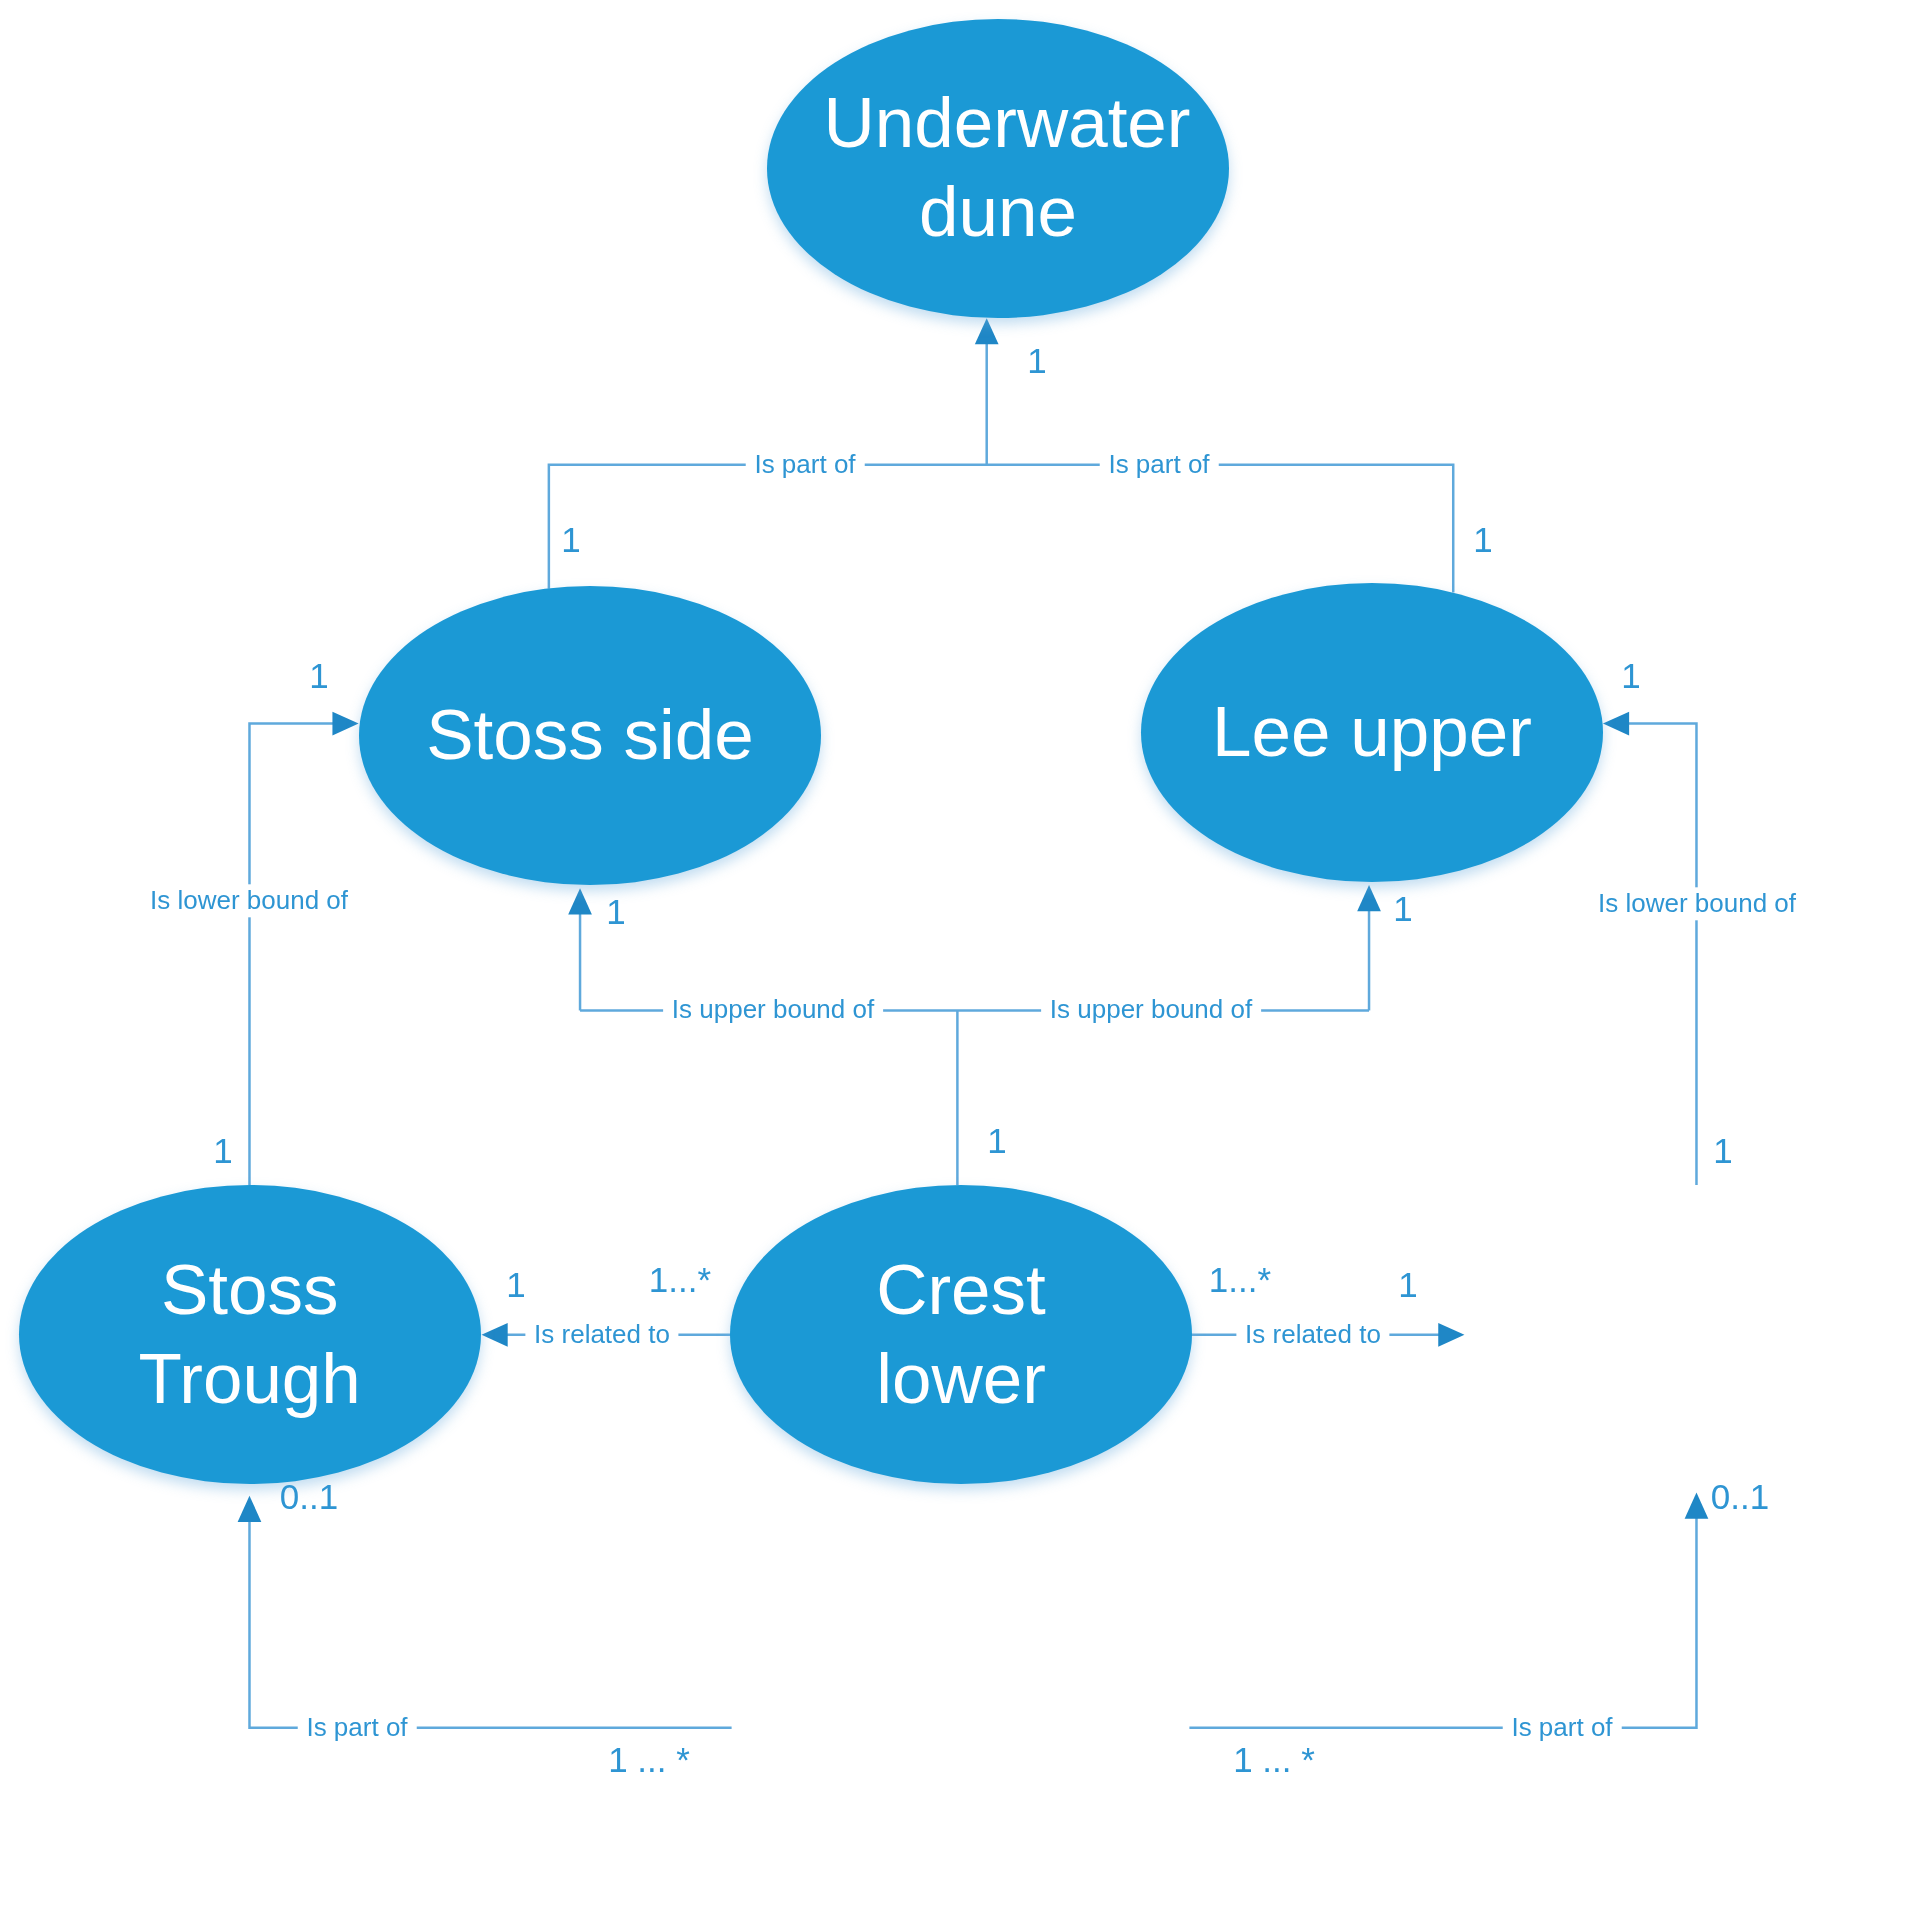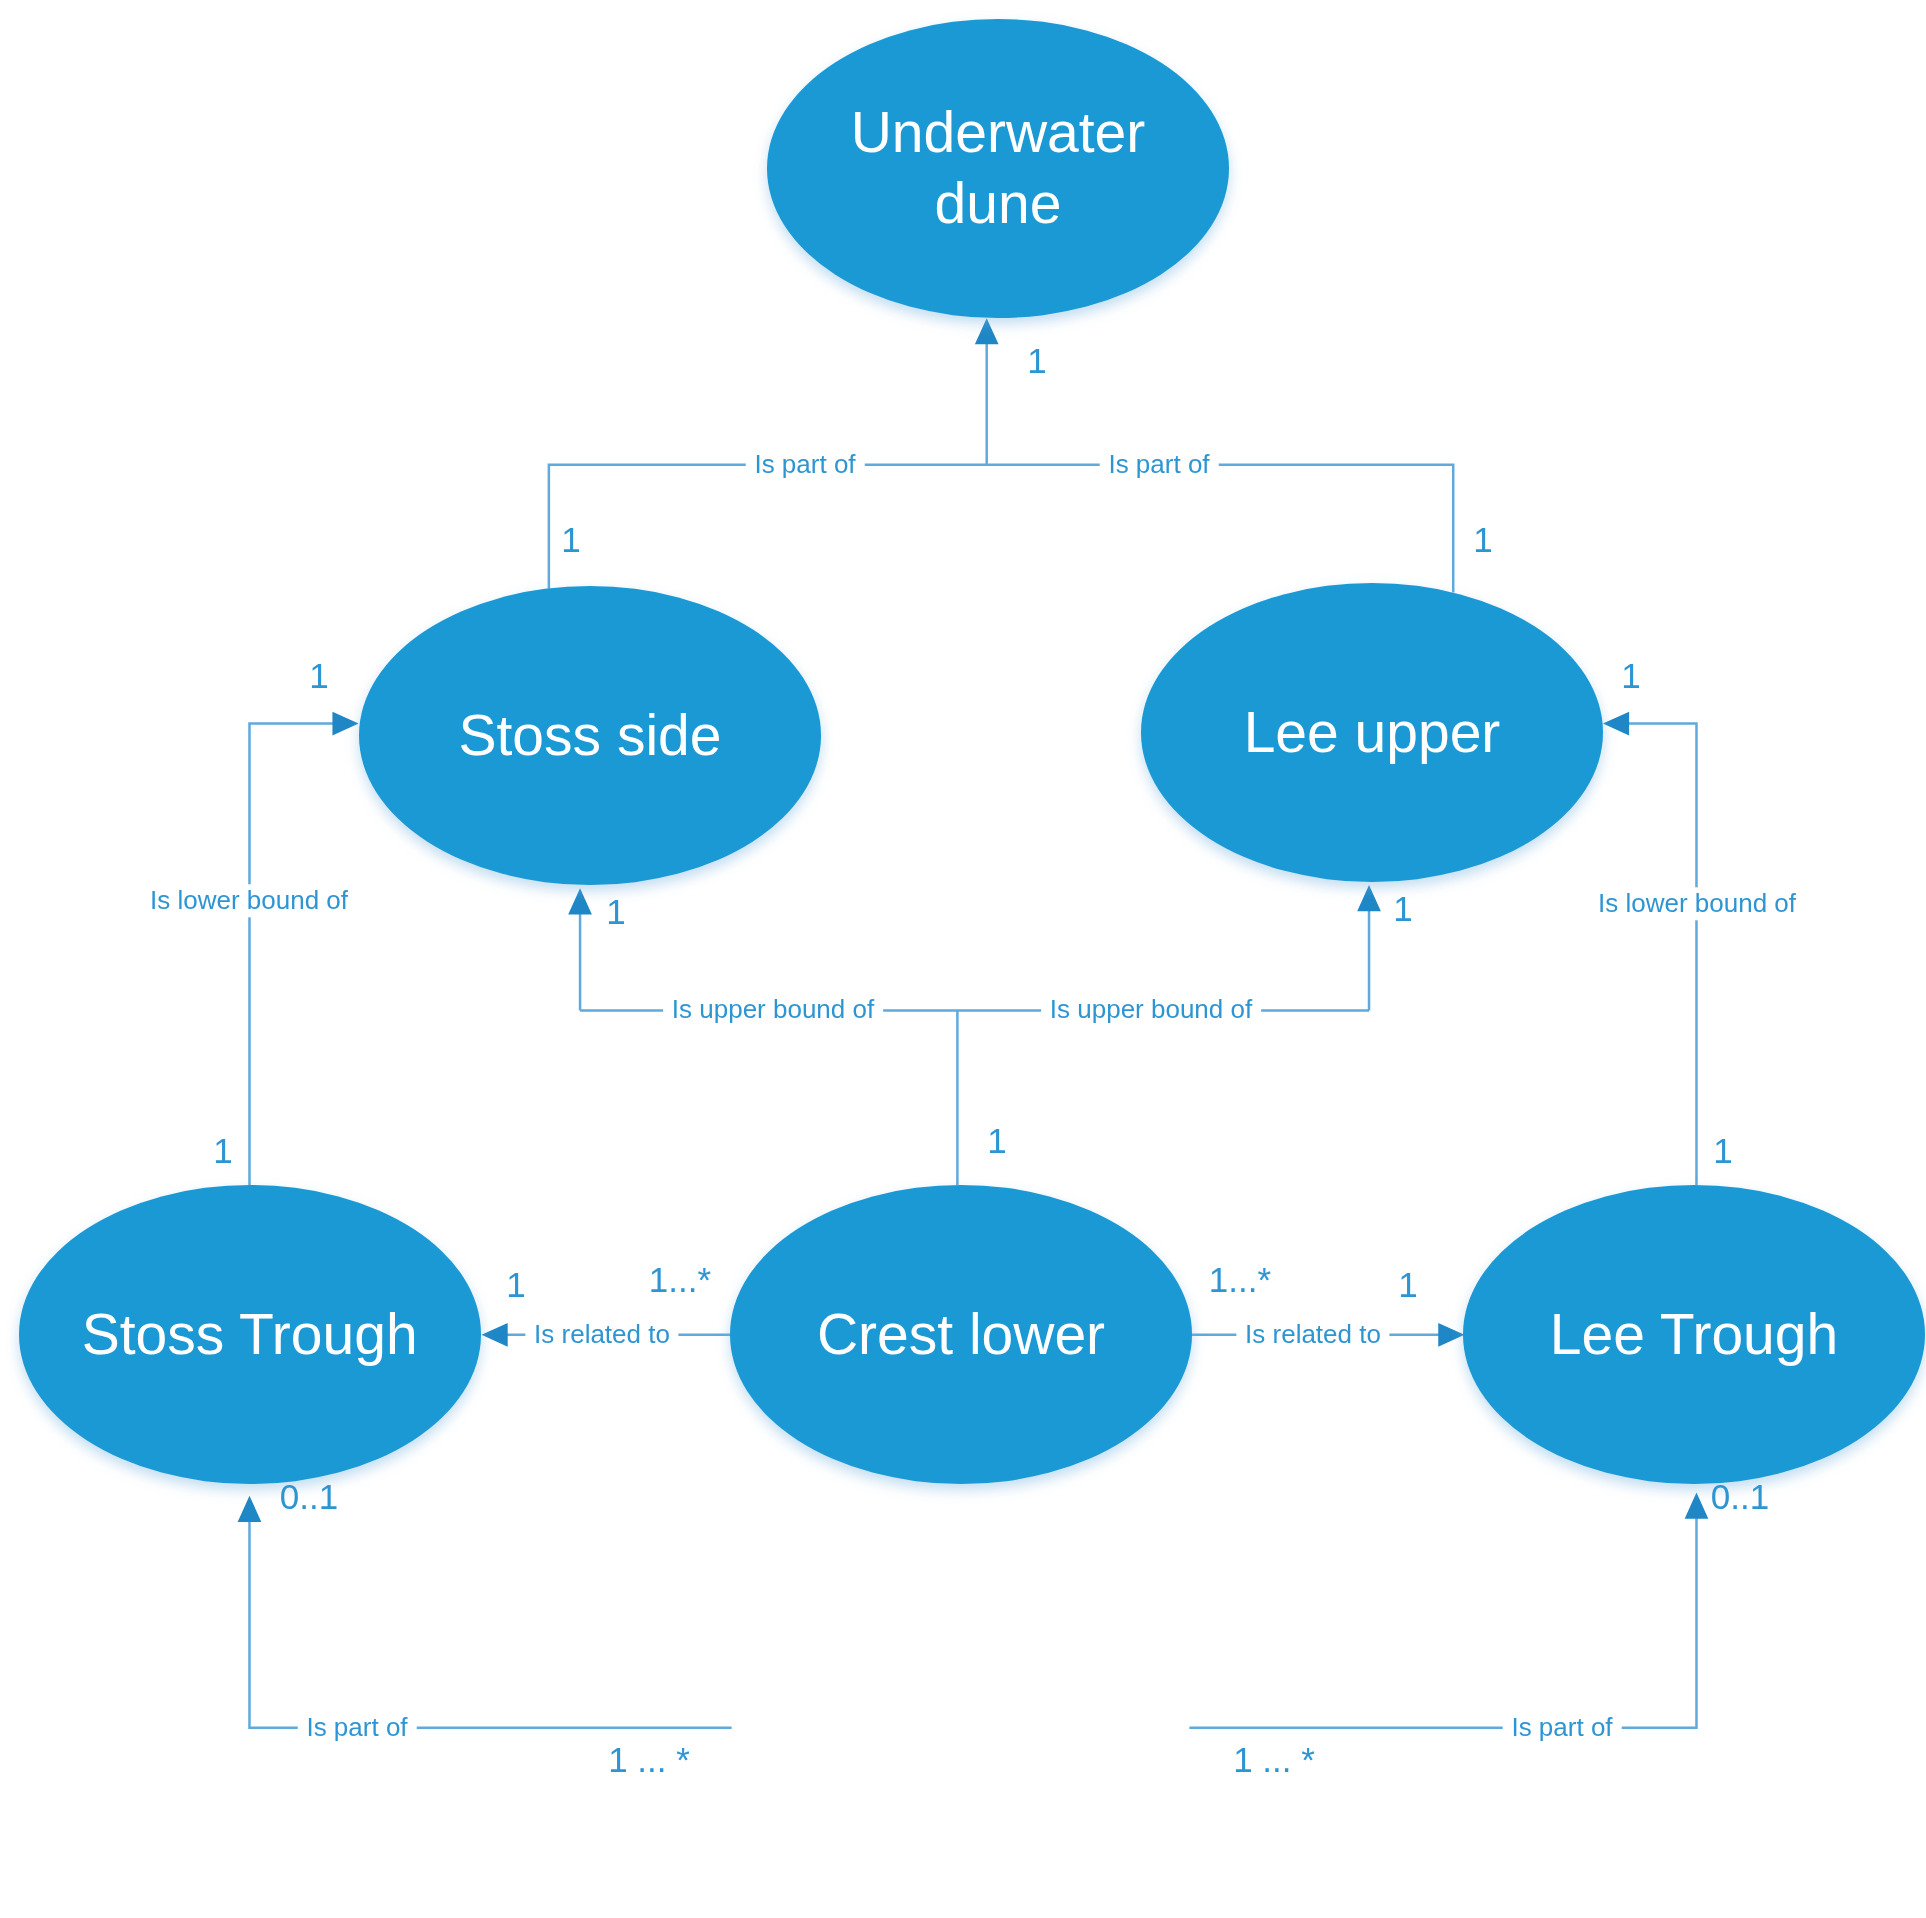--- a/index.html
+++ b/index.html
@@ -27,21 +27,21 @@
     width:462px;height:299px;
     background:var(--node-fill);
     border-radius:50%;
     display:flex;align-items:center;justify-content:center;
     box-shadow:0 6.2px 12.5px rgba(120,180,225,0.45);
   }
   .node-label{
     width:349px;
     text-align:center;
     color:var(--node-text);
-    font-size:57px;
+    font-size:71px;
     line-height:1.25;
   }
   .edge-label{
     position:absolute;
     transform:translate(-50%,-50%);
     color:var(--label);
     font-size:26px;
     background:var(--bg);
     padding:1.2px 8.7px;
     white-space:nowrap;
@@ -115,23 +115,20 @@
   </div>
   <div class="node" style="left:1141px;top:583px;">
     <div class="node-label">Lee upper</div>
   </div>
   <div class="node" style="left:18.7px;top:1185px;">
     <div class="node-label">Stoss Trough</div>
   </div>
   <div class="node" style="left:730px;top:1185px;">
     <div class="node-label">Crest lower</div>
   </div>
-  <div class="node" style="left:1463px;top:1185px;">
-    <div class="node-label">Lee Trough</div>
-  </div>
 
   <div class="edge-label" style="left:805px;top:465px;">Is part of</div>
   <div class="edge-label" style="left:1159px;top:465px;">Is part of</div>
   <div class="edge-label" style="left:249px;top:901px;">Is lower bound of</div>
   <div class="edge-label" style="left:1697px;top:904px;">Is lower bound of</div>
   <div class="edge-label" style="left:773px;top:1010px;">Is upper bound of</div>
   <div class="edge-label" style="left:1151px;top:1010px;">Is upper bound of</div>
   <div class="edge-label" style="left:602px;top:1335px;">Is related to</div>
   <div class="edge-label" style="left:1313px;top:1335px;">Is related to</div>
   <div class="edge-label" style="left:357px;top:1728px;">Is part of</div>

